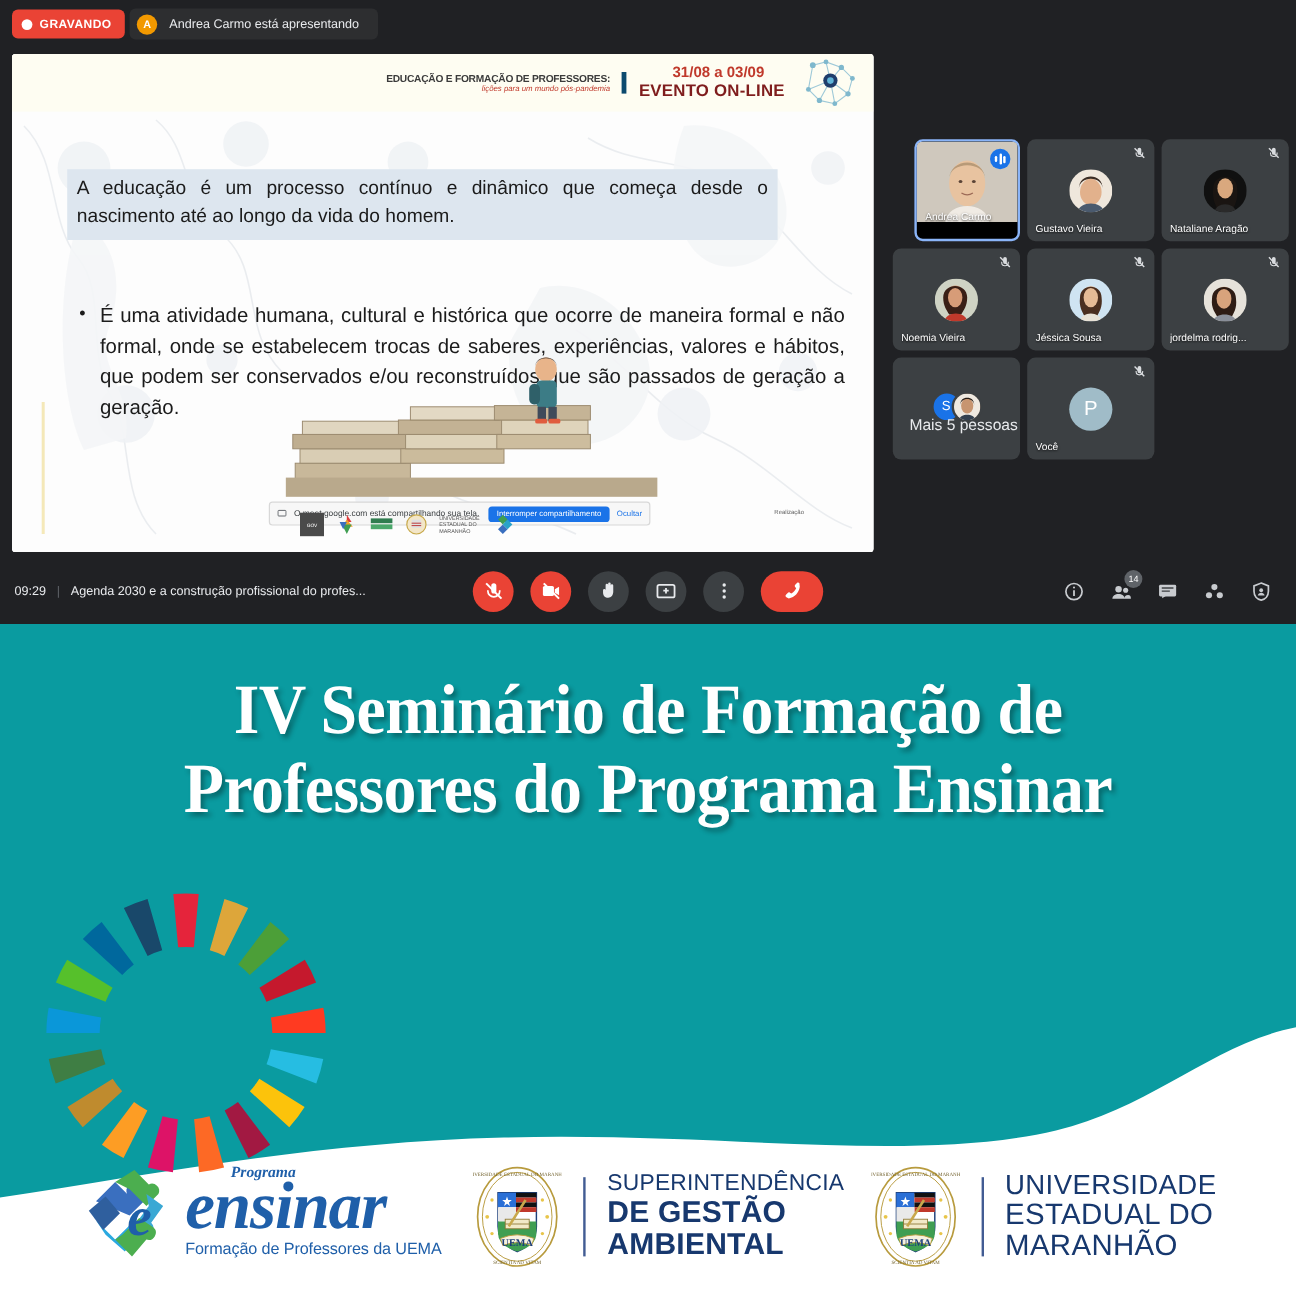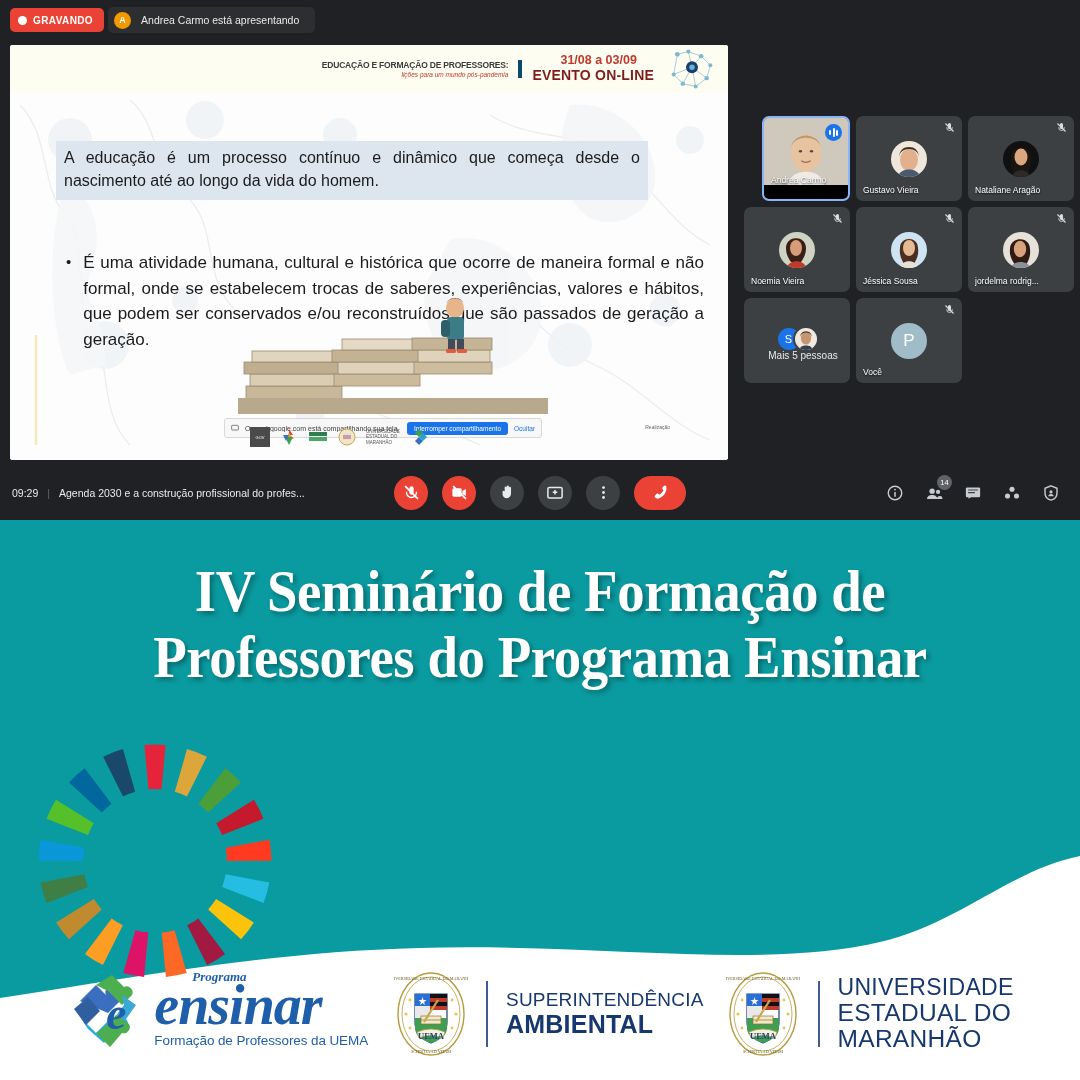--- a/index.html
+++ b/index.html
@@ -347,21 +347,21 @@
     justify-content: center;
     border: 2px solid #3c4043;
   }
   .ma-circle.photo { background: #6b5b4e; margin-left: -9px; overflow: hidden; }
   .more-label {
     position: absolute;
     left: 12px; right: 0;
     bottom: 22px;
     text-align: center;
     color: #e8eaed;
-    font-size: 10px;
+    font-size: 13px;
   }
 
   
   .meet-bottom {
     position: absolute;
     left: 0; bottom: 0;
     width: 1080px; height: 55px;
     display: flex;
     align-items: center;
   }
@@ -994,20 +994,21 @@
               <circle cx="58" cy="58" r="1.4"></circle>
             <circle cx="16" cy="30" r="1.4"></circle>
               <circle cx="58" cy="30" r="1.4"></circle>
           </g>
           <text x="37" y="10" font-size="4.2" fill="#6b5a23" text-anchor="middle" font-family="Liberation Serif, serif">UNIVERSIDADE ESTADUAL DO MARANHÃO</text>
           <text x="37" y="83" font-size="4.2" fill="#6b5a23" text-anchor="middle" font-family="Liberation Serif, serif">SCIENTIA AD VITAM</text>
         </svg>
         <div class="logo-sep"></div>
         <div class="uema-block">
           <div class="uema-l1">SUPERINTENDÊNCIA</div>
+          <div class="uema-l2">DE GESTÃO</div>
           <div class="uema-l3">AMBIENTAL</div>
         </div>
       </div>
 
       <div style="width:22px"></div>
 
       <div class="ensinar-logo">
         <svg class="crest" viewBox="0 0 74 88">
           <ellipse cx="37" cy="44" rx="33" ry="41" fill="none" stroke="#b89b3e" stroke-width="1.4"></ellipse>
           <ellipse cx="37" cy="44" rx="29" ry="37" fill="none" stroke="#b89b3e" stroke-width=".8"></ellipse>

